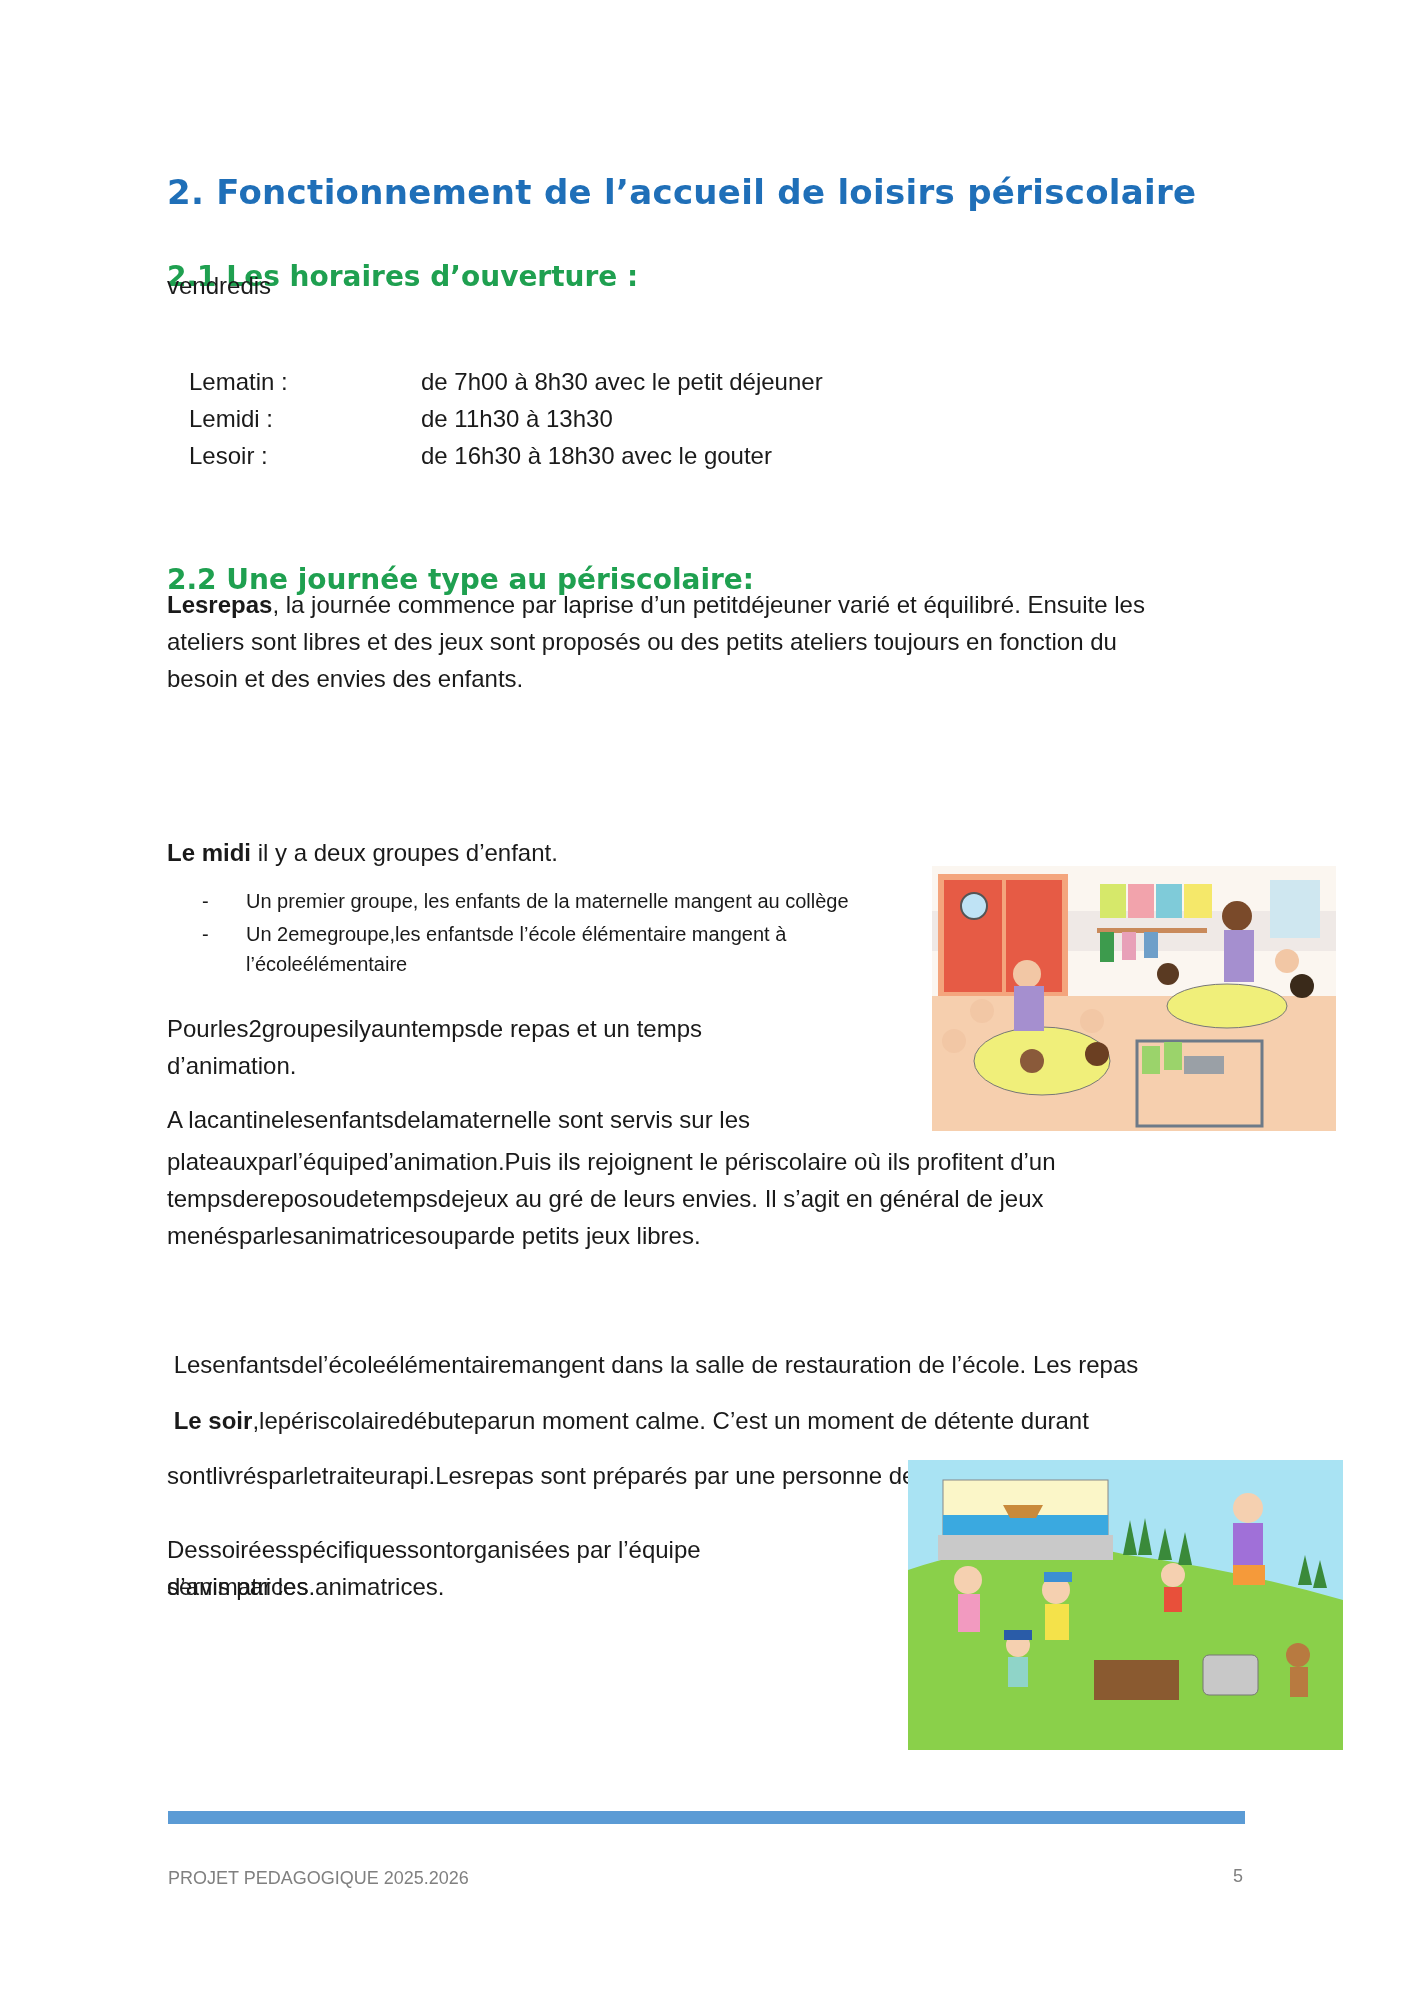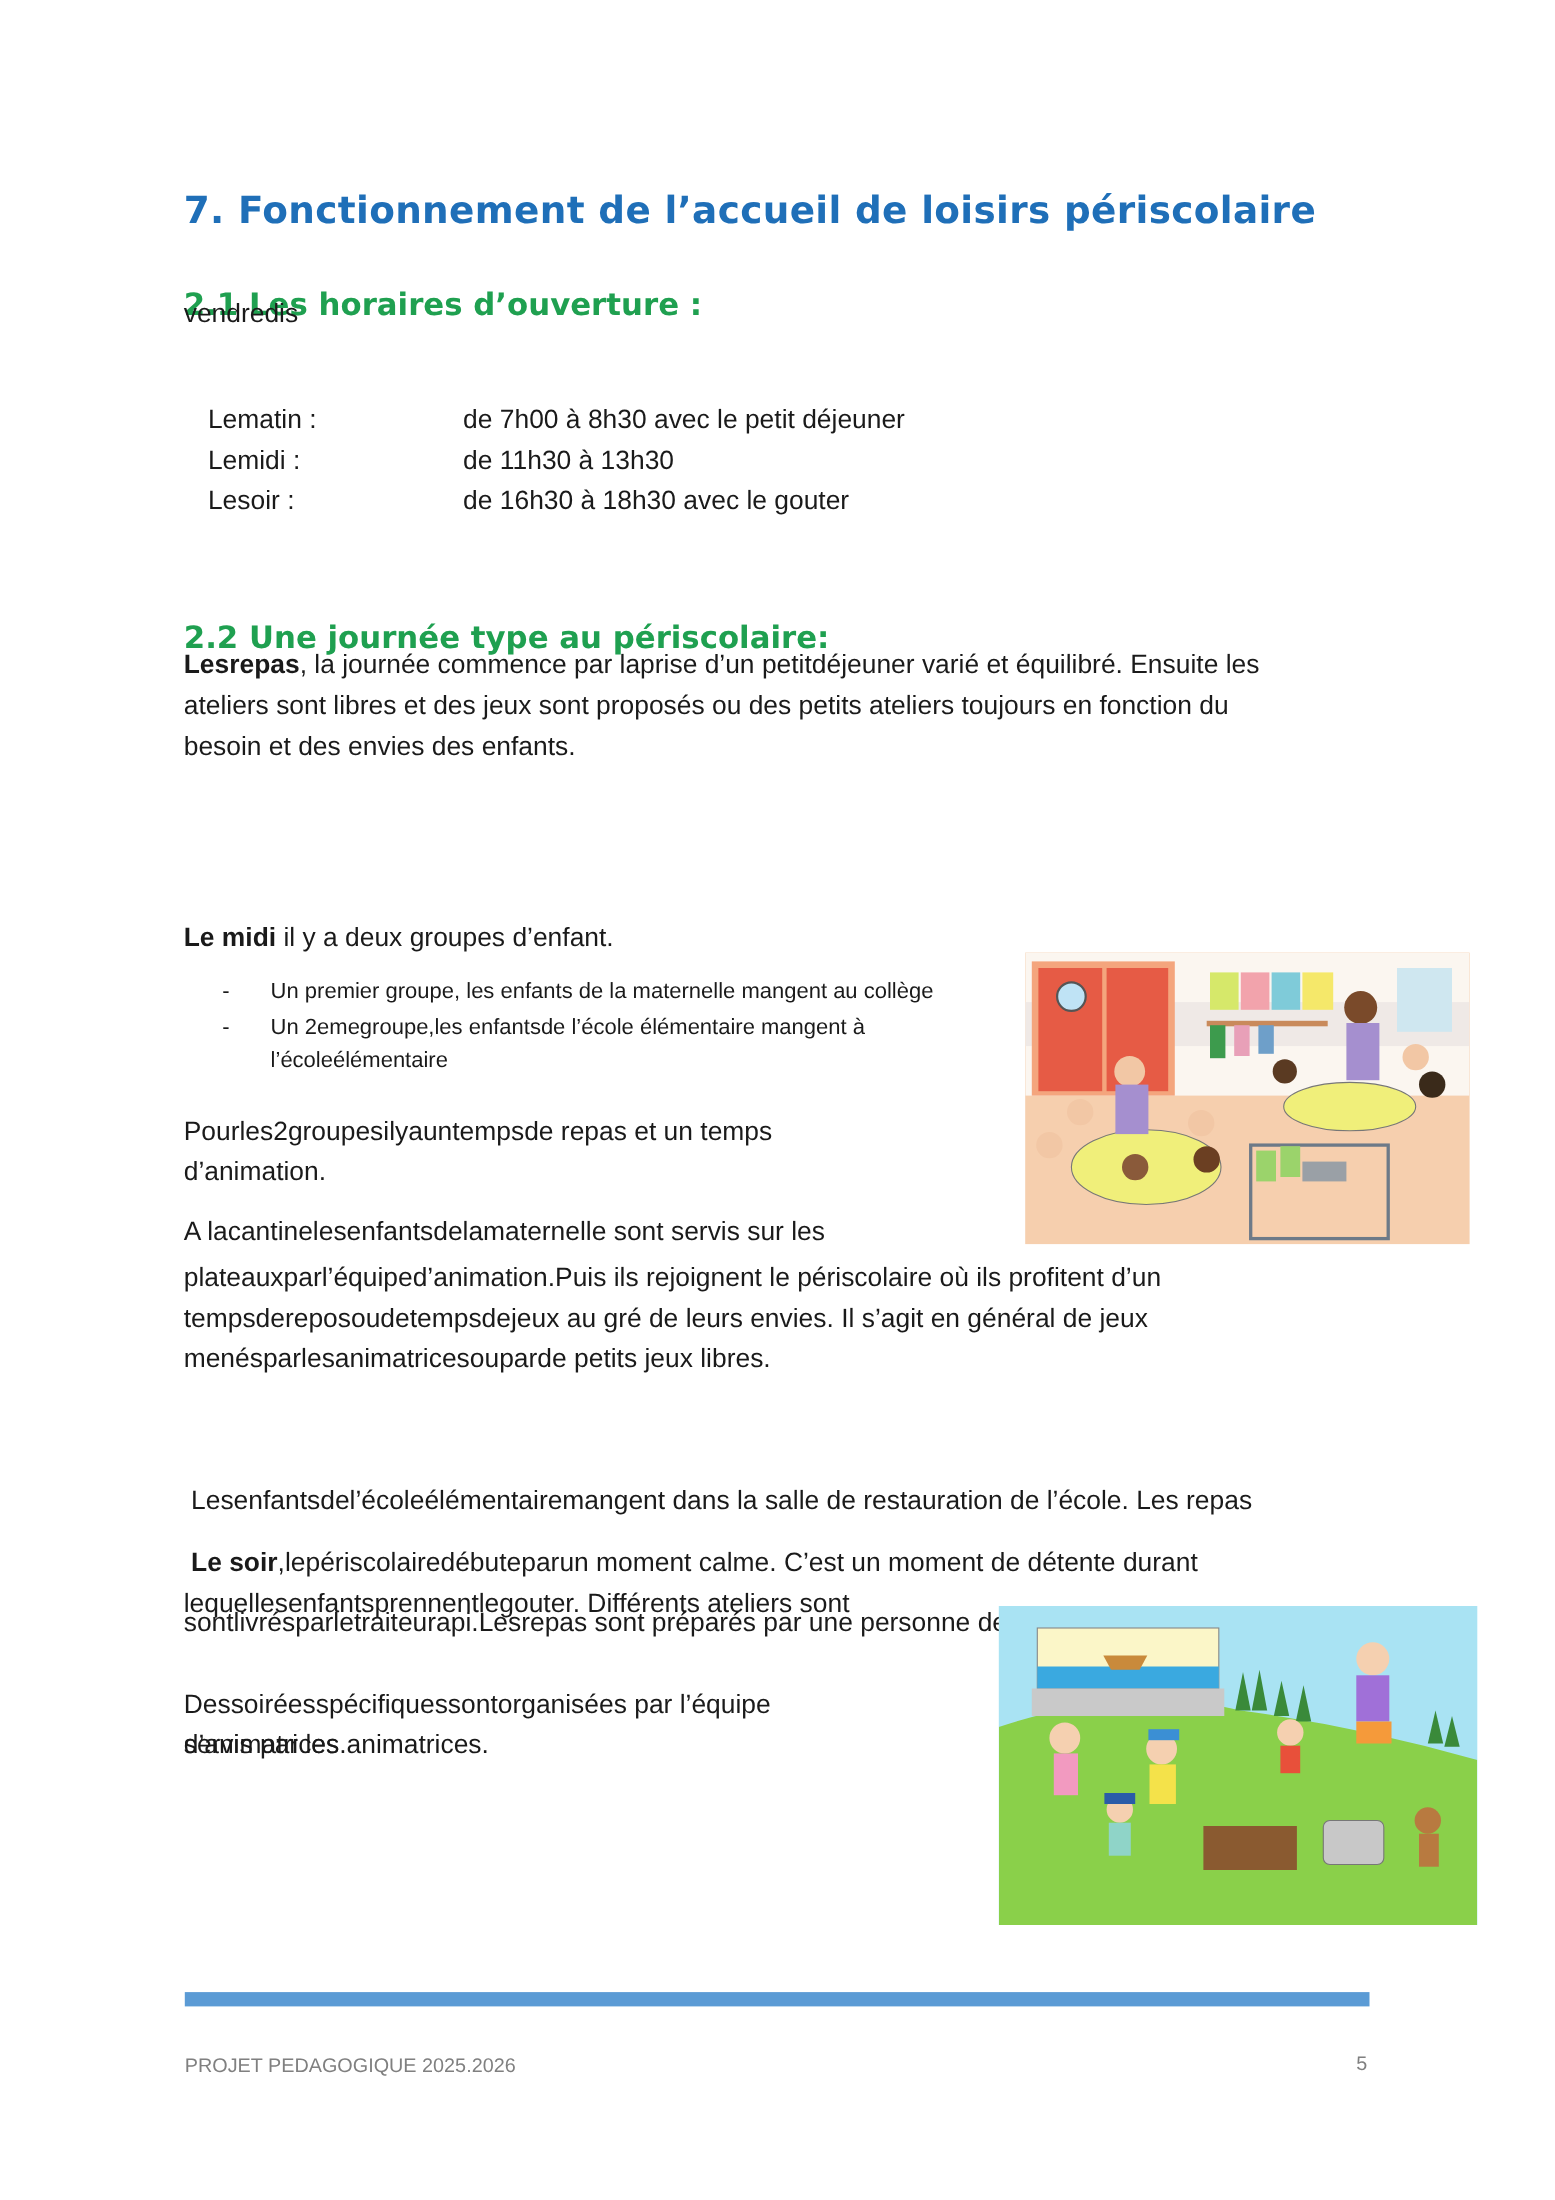--- a/index.html
+++ b/index.html
@@ -19,21 +19,21 @@
   .bullet .dash { position: absolute; left: 0; }
   .bullet .txt { position: absolute; left: 44px; width: 700px; }
   .img-box { position: absolute; overflow: hidden; }
   .footer-bar { left: 168px; top: 1811px; width: 1077px; height: 13px; background: #5b9bd5; }
   .footer-text { left: 168px; top: 1868px; font-size: 18px; color: #808080; }
   .footer-page { left: 1233px; top: 1866px; font-size: 18px; color: #808080; }
 </style>
 </head>
 <body>
 
-<div class="abs h1">7. Fonctionnement de l’accueil de loisirs périscolaire</div>
+<div class="abs h1">2. Fonctionnement de l’accueil de loisirs périscolaire</div>
 <div class="abs h2" style="left:167px; top:229px;">2.1 Les horaires d’ouverture :</div>
 
 <div class="abs p" style="left:167px; top:267px; white-space:nowrap;">
   <div>vendredis</div>
 </div>
 
 <div class="abs" style="left:189px; top:368px; width:700px; height:120px;">
   <div class="sched-row" style="top:0;">
     <span class="sched-label">Lematin :</span>
     <span class="sched-value">de 7h00 à 8h30 avec le petit déjeuner</span>
@@ -85,21 +85,20 @@
 </div>
 
 <div class="abs p" style="left:167px; top:1272px; white-space:pre;">
   <div> Lesenfantsdel’écoleélémentairemangent dans la salle de restauration de l’école. Les repas</div>
   <div>sontlivrésparletraiteurapi.Lesrepas sont préparés par une personne de la commune et</div>
   <div>servis par les animatrices.</div>
 </div>
 
 <div class="abs p" style="left:167px; top:1402px; white-space:nowrap;">
   <div>&nbsp;<b>Le soir</b><span>,lepériscolairedébuteparun moment calme. C’est un moment de détente durant</span></div>
-  <div>lequellesenfantsprennentlegouter. Différents ateliers sont</div>
 </div>
 
 <div class="abs p" style="left:167px; top:1531px; white-space:nowrap;">
   <div>Dessoiréesspécifiquessontorganisées par l’équipe</div>
   <div>d’animatrices.</div>
 </div>
 
 <div class="img-box" style="left:932px; top:866px; width:404px; height:265px; background:#f6cfae;" title="Illustration: children eating at tables in a school canteen with two staff members and a food cart">
   <svg width="404" height="265" viewBox="0 0 404 265">
     <rect x="0" y="0" width="404" height="130" fill="#fbf6f0"></rect>

